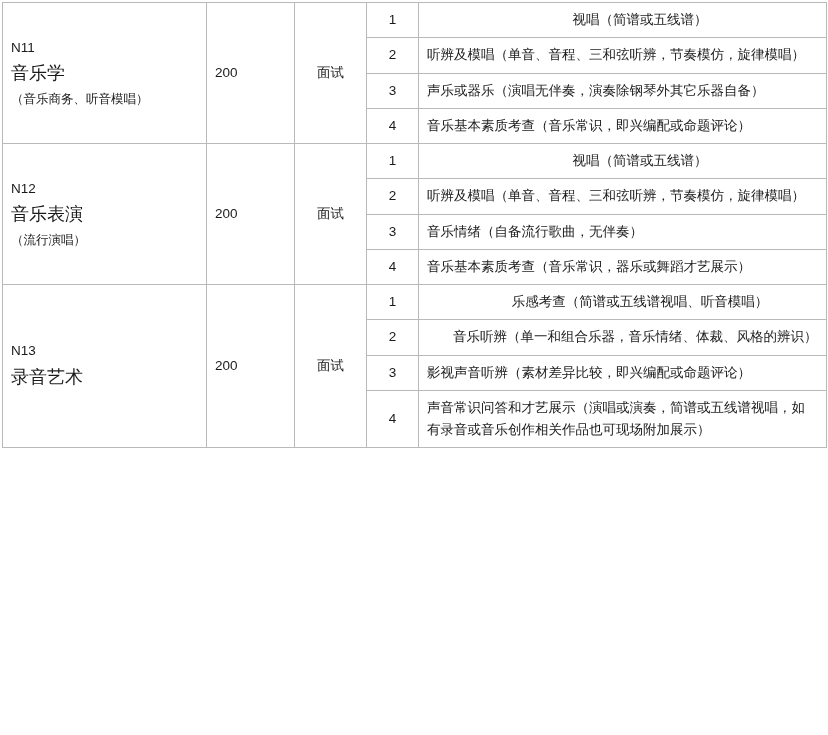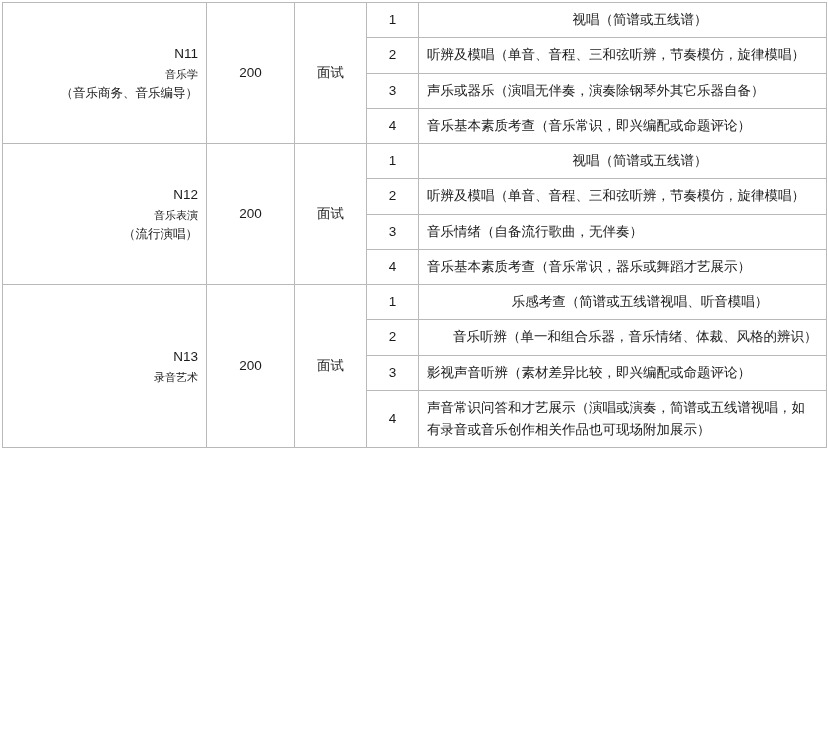--- a/index.html
+++ b/index.html
@@ -35,38 +35,37 @@
   }
   
   col.c-major   { width: 204px; }
   col.c-score   { width: 88px; }
   col.c-form    { width: 72px; }
   col.c-index   { width: 52px; }
   col.c-content { width: 408px; }
 
   td.major-cell {
     padding-left: 26px;
-    text-align: right;
+    text-align: left;
     line-height: 2.0;
   }
   td.major-cell .code {
     display: block;
     font-size: 13.5px;
   }
   td.major-cell .name {
     display: block;
-    font-size: 11px;
-    margin-left: 40px;
+    font-size: 18px;
   }
   td.major-cell .sub {
     display: block;
     font-size: 12.5px;
   }
   td.score-cell {
-    text-align: center;
+    text-align: left;
     font-size: 13.5px;
   }
   td.form-cell {
     text-align: center;
     font-size: 13.5px;
     line-height: 1.5;
     padding-left: 24px;
     padding-right: 24px;
     word-break: break-all;
     margin-left: 24px;
@@ -100,21 +99,21 @@
       <col class="c-form">
       <col class="c-index">
       <col class="c-content">
     </colgroup>
     <tbody>
 
       <tr>
         <td class="major-cell" rowspan="4">
           <span class="code">N11</span>
           <span class="name">音乐学</span>
-          <span class="sub">（音乐商务、音乐编导）</span>
+          <span class="sub">（音乐商务、听音模唱）</span>
         </td>
         <td class="score-cell" rowspan="4">200</td>
         <td class="form-cell" rowspan="4">面试</td>
         <td class="index-cell">1</td>
         <td class="content-cell centered">视唱（简谱或五线谱）</td>
       </tr>
       <tr>
         <td class="index-cell">2</td>
         <td class="content-cell">听辨及模唱（单音、音程、三和弦听辨，节奏模仿，旋律模唱）</td>
       </tr>

